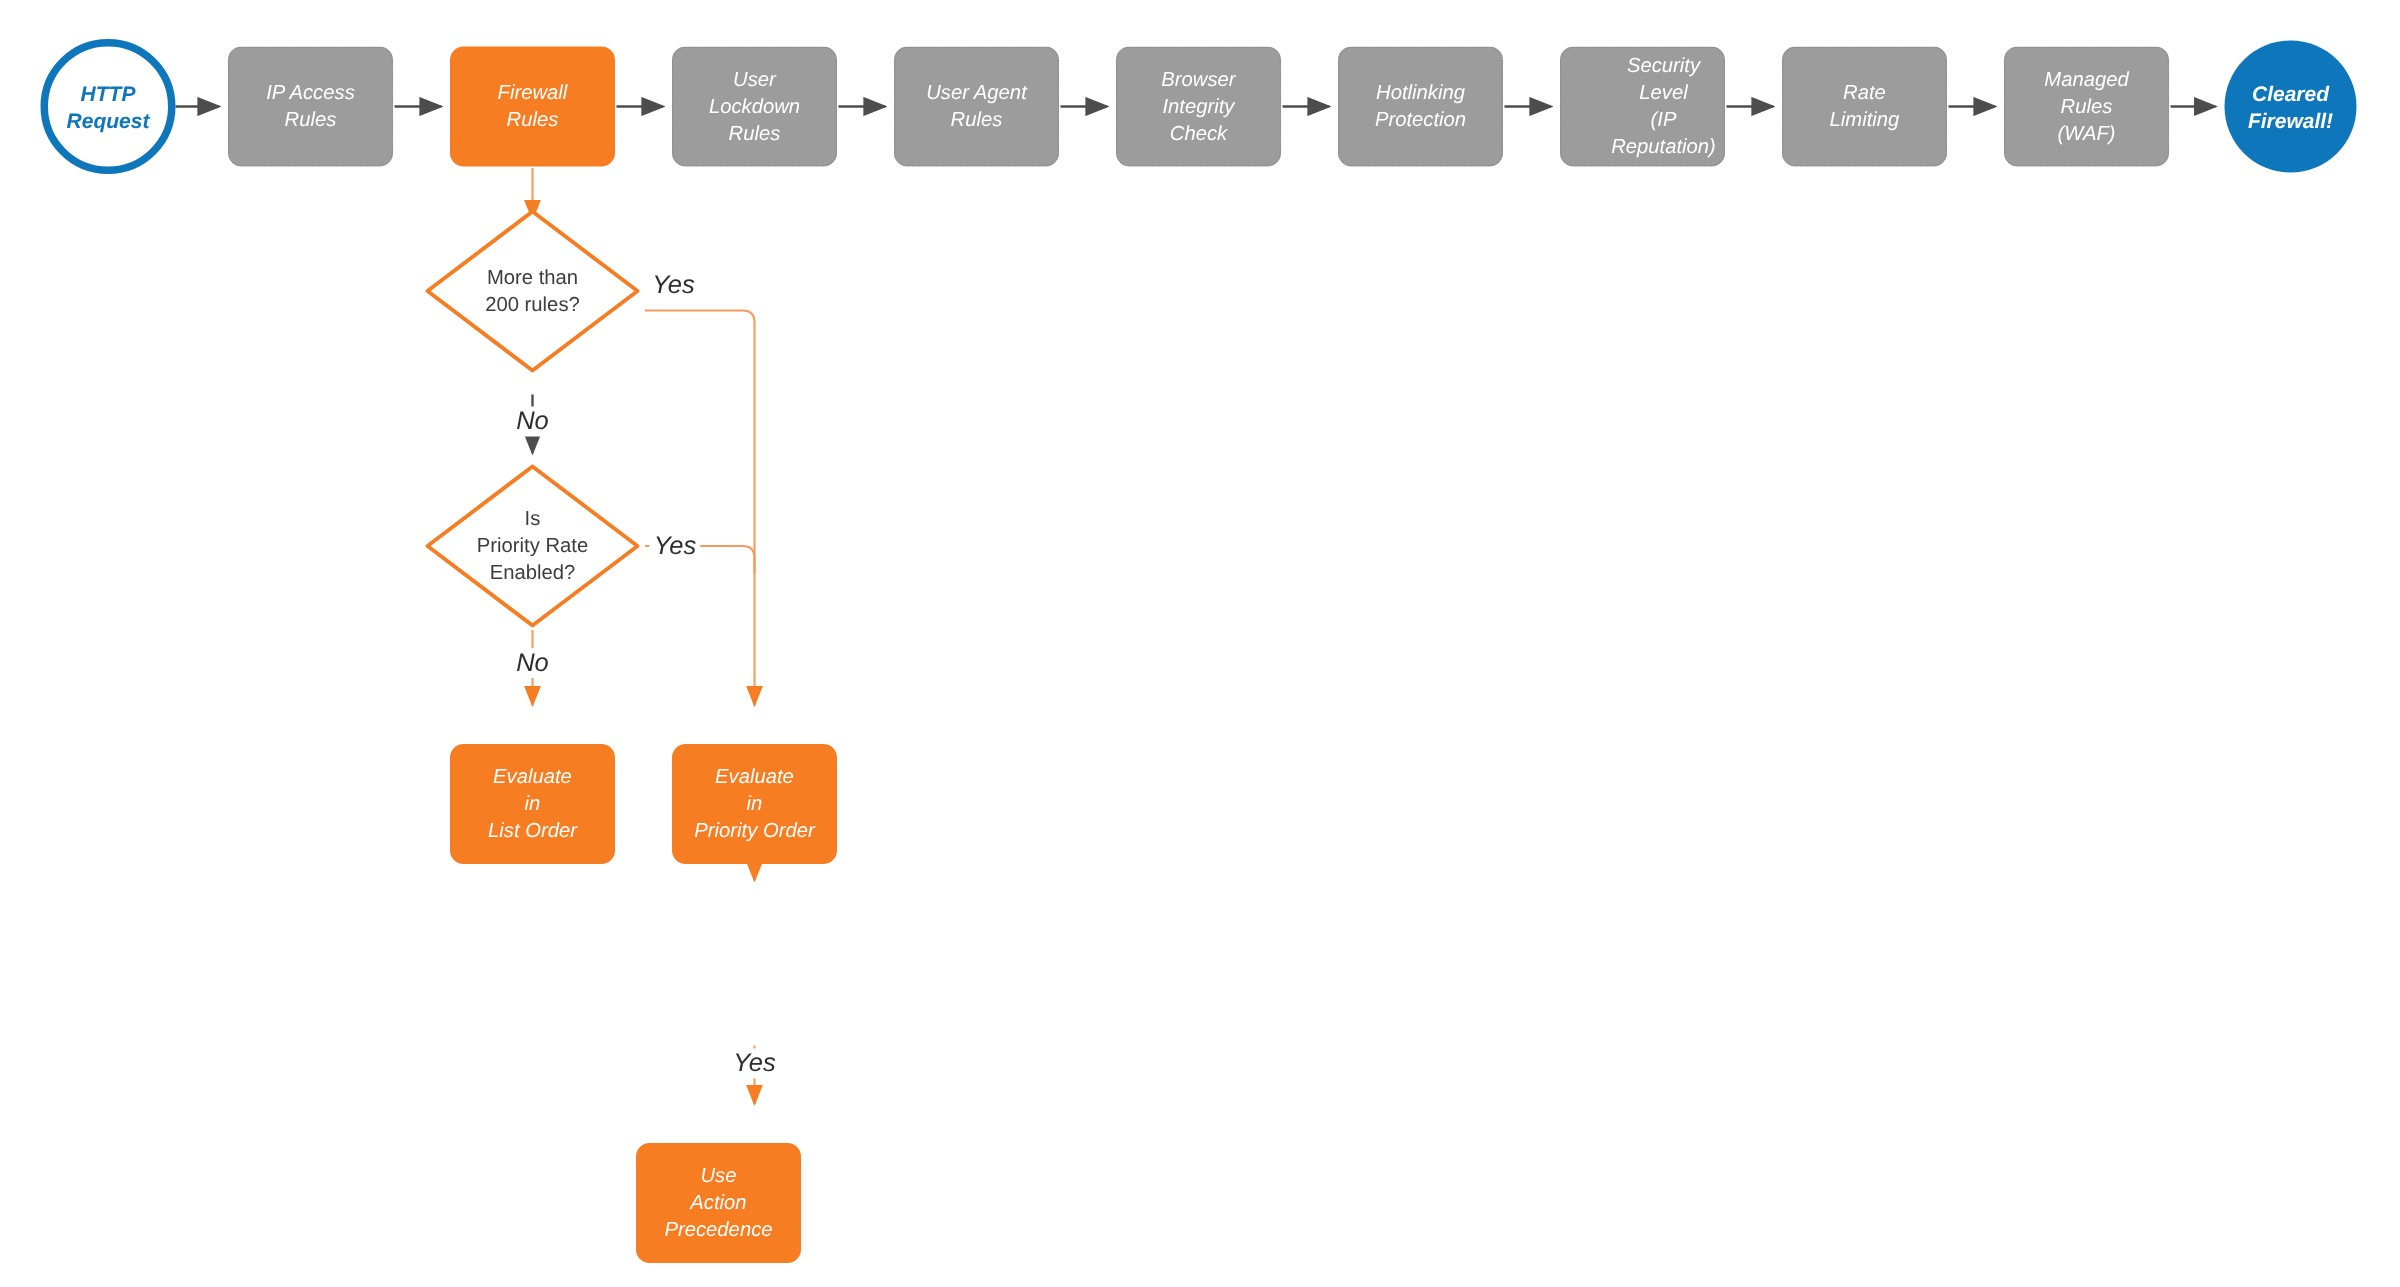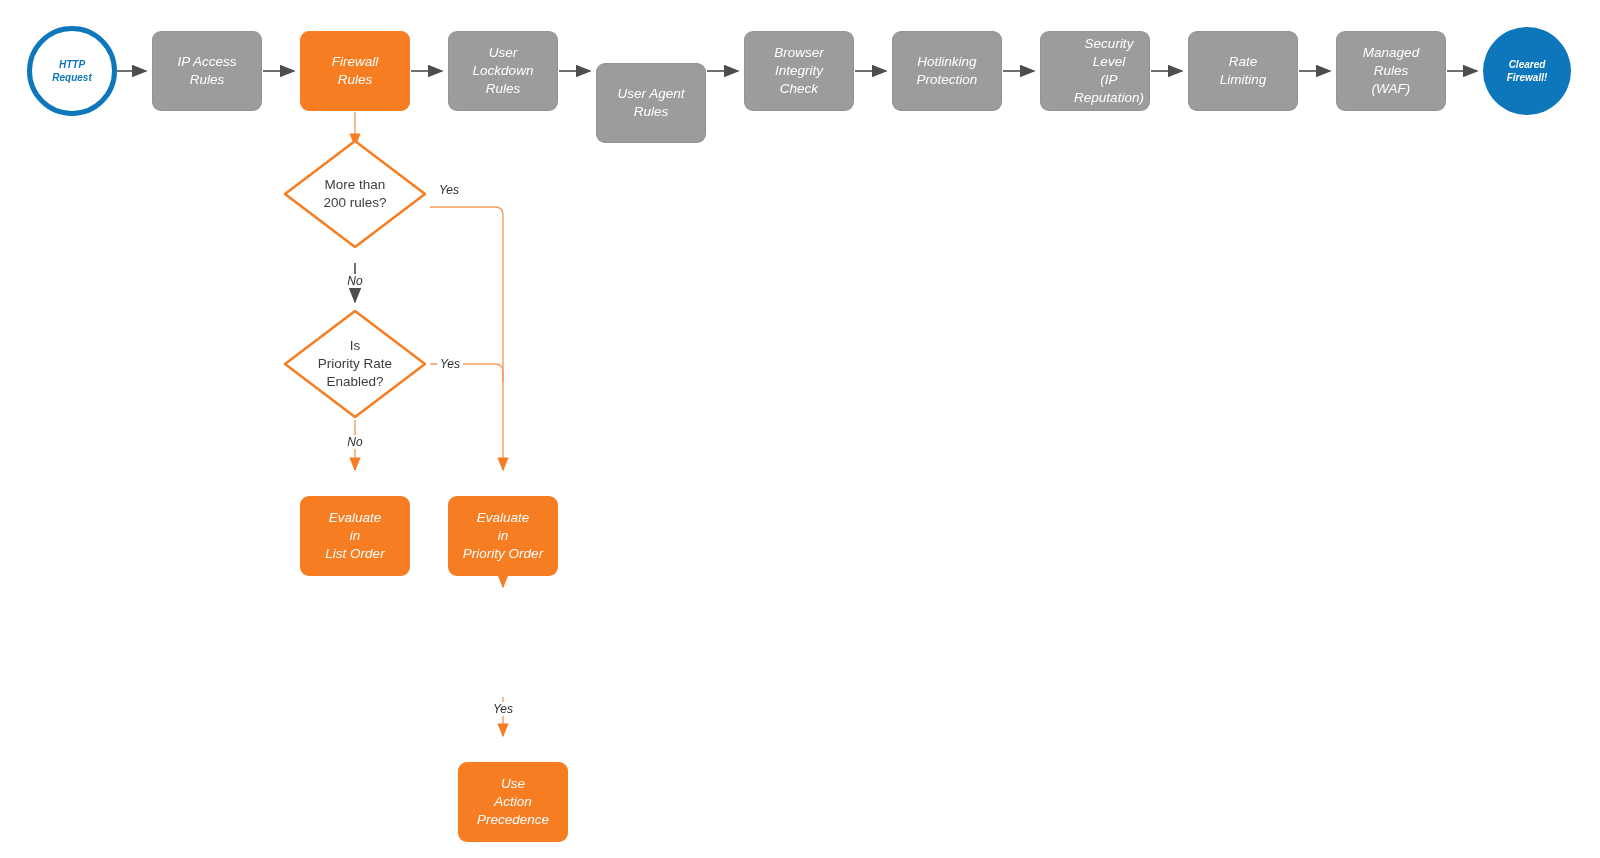--- a/index.html
+++ b/index.html
@@ -40,21 +40,21 @@
     color: #ffffff;
     font-style: italic;
     font-size: 13.5px;
     line-height: 1.33;
     margin-top: 19px;
   }
   .circle-node {
     border-radius: 50%;
     font-weight: bold;
     font-style: italic;
-    font-size: 10px;
+    font-size: 14px;
     line-height: 1.3;
   }
   .circle-start {
     width: 90px; height: 90px;
     background: #ffffff;
     border: 5px solid #0e76bb;
     color: #0e76bb;
   }
   .circle-end {
     width: 88px; height: 88px;
@@ -66,21 +66,21 @@
   .diamond .lbl {
     position: relative;
     color: #3d3d3d;
     font-size: 13.5px;
     line-height: 1.35;
   }
   .edge-label {
     position: absolute;
     transform: translate(-50%, -50%);
     font-style: italic;
-    font-size: 12px;
+    font-size: 17px;
     color: #2e2e2e;
     padding: 0 3px;
   }
   .edge-label.bg { background: #ffffff; }
 </style>
 </head>
 <body>
 
 <div class="canvas">
 
@@ -135,21 +135,21 @@
   </div>
   <div class="node stage-box highlight" style="left:300px; top:31px;">
     <span class="lbl">Firewall
 Rules</span>
   </div>
   <div class="node stage-box" style="left:448px; top:31px;">
     <span class="lbl">User
 Lockdown
 Rules</span>
   </div>
-  <div class="node stage-box" style="left:596px; top:31px;margin-top:32px;">
+  <div class="node stage-box" style="left:596px; top:31px;">
     <span class="lbl">User Agent
 Rules</span>
   </div>
   <div class="node stage-box" style="left:744px; top:31px;">
     <span class="lbl">Browser
 Integrity
 Check</span>
   </div>
   <div class="node stage-box" style="left:892px; top:31px;">
     <span class="lbl">Hotlinking
@@ -189,21 +189,21 @@
   <div class="node action-box" style="left:300px; top:477px;">
     <span class="lbl">Evaluate
 in
 List Order</span>
   </div>
   <div class="node action-box" style="left:448px; top:477px;">
     <span class="lbl">Evaluate
 in
 Priority Order</span>
   </div>
-  <div class="node action-box" style="left:458px; top:743px;">
+  <div class="node action-box" style="left:424px; top:743px;">
     <span class="lbl">Use
 Action
 Precedence</span>
   </div>
 
   <span class="edge-label" style="left:449px; top:190px;">Yes</span>
   <span class="edge-label bg" style="left:355px; top:281px;">No</span>
   <span class="edge-label bg" style="left:450px; top:364px;">Yes</span>
   <span class="edge-label bg" style="left:355px; top:442px;">No</span>
   <span class="edge-label bg" style="left:503px; top:709px;">Yes</span>

